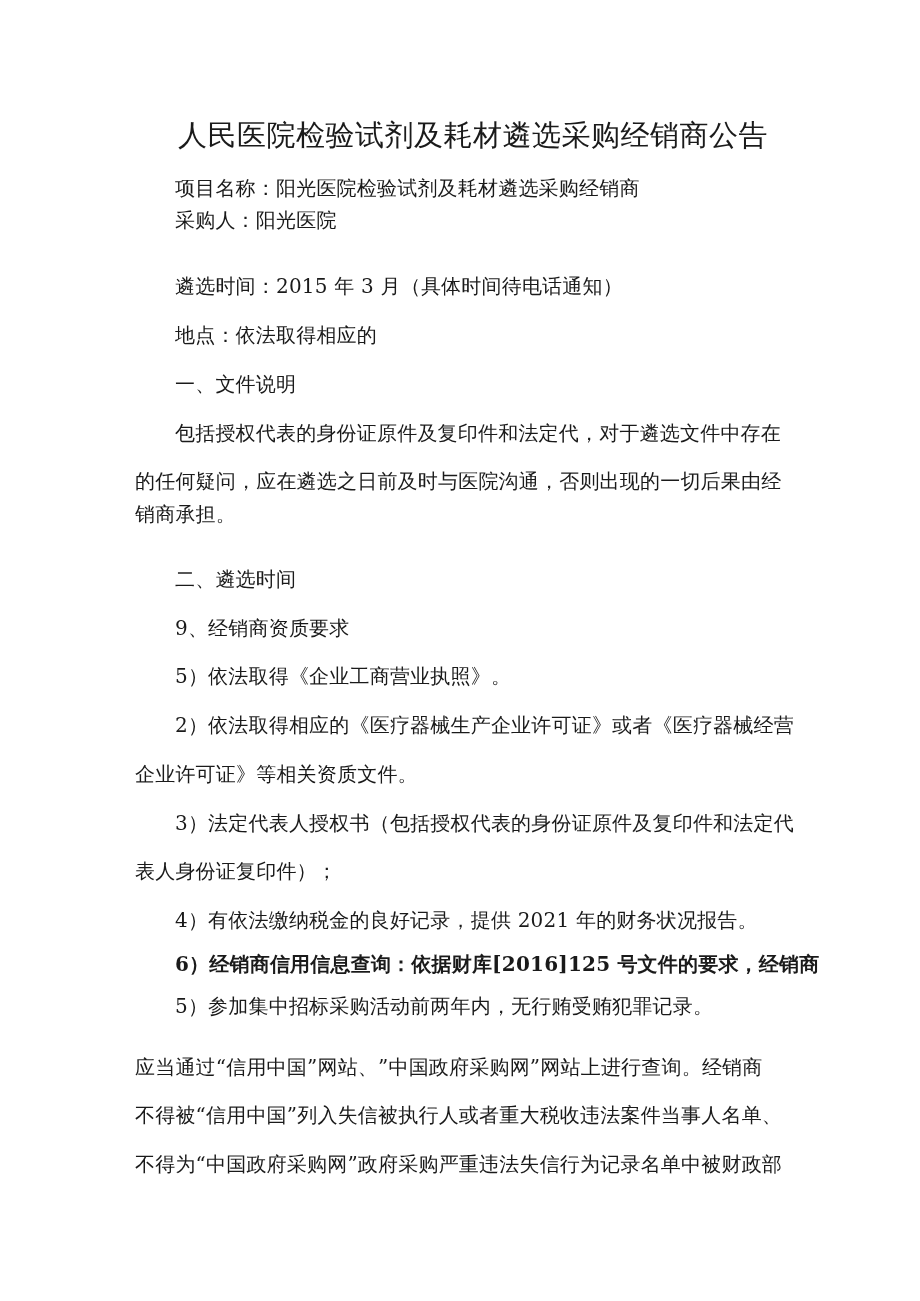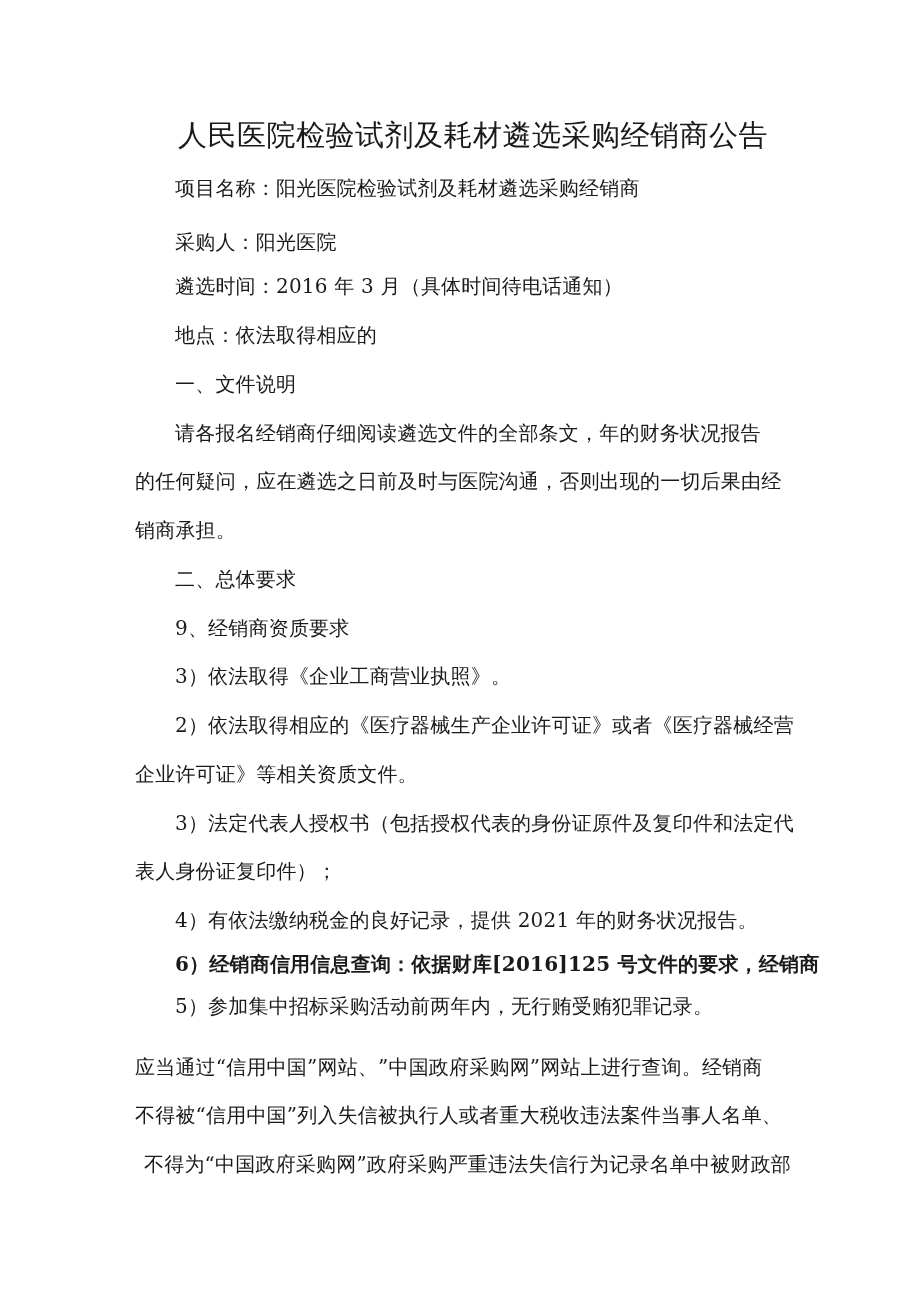--- a/index.html
+++ b/index.html
@@ -10,34 +10,34 @@
     .line { position: absolute; left: 0; width: 656px; font-size: 20px; line-height: 24px; white-space: nowrap; letter-spacing: 0.2px; }
     .ind { padding-left: 40px; }
   </style>
 </head>
 <body>
 
 <div class="page">
   <div class="title">人民医院检验试剂及耗材遴选采购经销商公告</div>
   <div id="lines">
       <div class="line ind" style="top: 176px;">项目名称：阳光医院检验试剂及耗材遴选采购经销商</div>
-      <div class="line ind" style="top: 230px;">采购人：阳光医院</div>
-      <div class="line ind" style="top: 274px;">遴选时间：2016 年 3 月（具体时间待电话通知）</div>
+      <div class="line ind" style="top: 208px;">采购人：阳光医院</div>
+      <div class="line ind" style="top: 274px;">遴选时间：2015 年 3 月（具体时间待电话通知）</div>
       <div class="line ind" style="top: 323px;">地点：依法取得相应的</div>
       <div class="line ind" style="top: 372px;">一、文件说明</div>
-      <div class="line ind" style="top: 421px;">请各报名经销商仔细阅读遴选文件的全部条文，年的财务状况报告</div>
+      <div class="line ind" style="top: 421px;">包括授权代表的身份证原件及复印件和法定代，对于遴选文件中存在</div>
       <div class="line" style="top: 469px;">的任何疑问，应在遴选之日前及时与医院沟通，否则出现的一切后果由经</div>
-      <div class="line" style="top: 518px;">销商承担。</div>
-      <div class="line ind" style="top: 567px;">二、总体要求</div>
+      <div class="line" style="top: 502px;">销商承担。</div>
+      <div class="line ind" style="top: 567px;">二、遴选时间</div>
       <div class="line ind" style="top: 616px;">9、经销商资质要求</div>
-      <div class="line ind" style="top: 664px;">3）依法取得《企业工商营业执照》。</div>
+      <div class="line ind" style="top: 664px;">5）依法取得《企业工商营业执照》。</div>
       <div class="line ind" style="top: 713px;">2）依法取得相应的《医疗器械生产企业许可证》或者《医疗器械经营</div>
       <div class="line" style="top: 762px;">企业许可证》等相关资质文件。</div>
       <div class="line ind" style="top: 811px;">3）法定代表人授权书（包括授权代表的身份证原件及复印件和法定代</div>
       <div class="line" style="top: 859px;">表人身份证复印件）；</div>
       <div class="line ind" style="top: 908px;">4）有依法缴纳税金的良好记录，提供 2021 年的财务状况报告。</div>
       <div class="line ind" style="top: 994px;">5）参加集中招标采购活动前两年内，无行贿受贿犯罪记录。</div>
       <div class="line ind" style="top: 952px; font-weight: bold;">6）经销商信用信息查询：依据财库[2016]125 号文件的要求，经销商</div>
       <div class="line" style="top: 1055px;">应当通过“信用中国”网站、”中国政府采购网”网站上进行查询。经销商</div>
       <div class="line" style="top: 1103px;">不得被“信用中国”列入失信被执行人或者重大税收违法案件当事人名单、</div>
-      <div class="line" style="top: 1152px; margin-left: 9px;">不得为“中国政府采购网”政府采购严重违法失信行为记录名单中被财政部</div>
+      <div class="line" style="top: 1152px;">不得为“中国政府采购网”政府采购严重违法失信行为记录名单中被财政部</div>
     </div>
 </div>
 
 </body></html>

